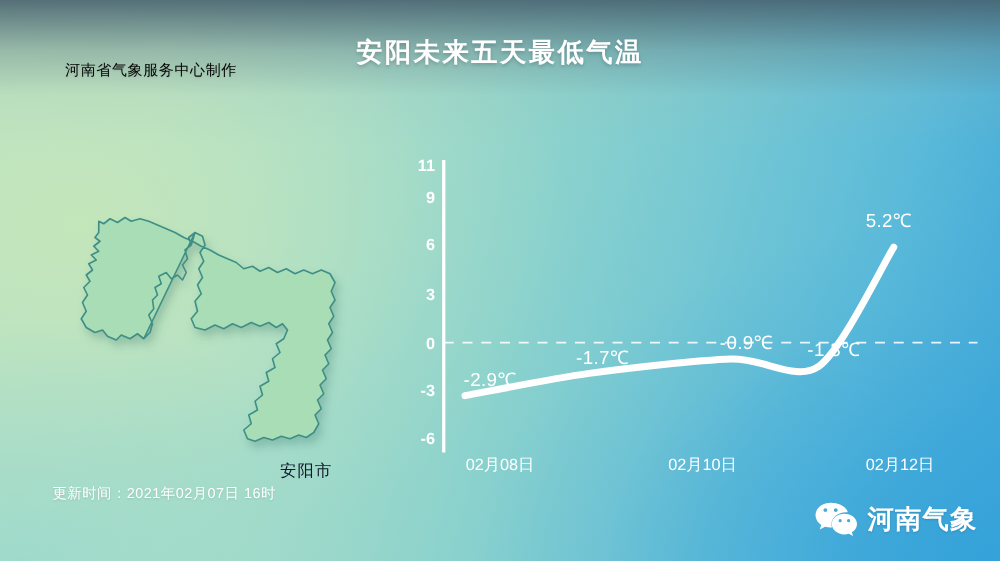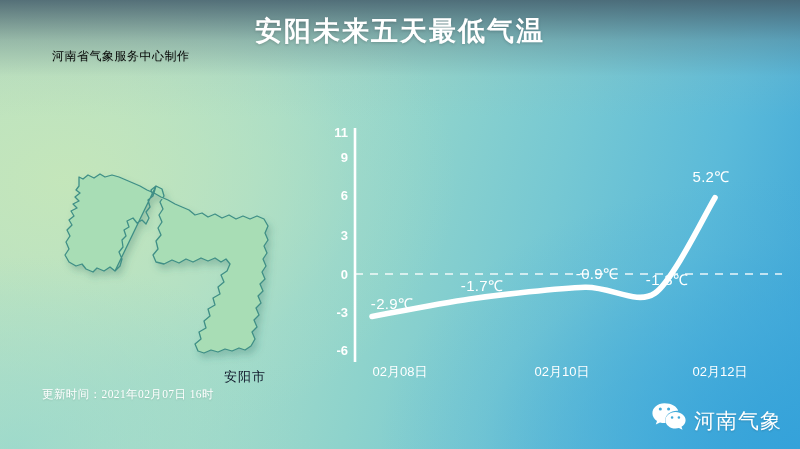--- a/index.html
+++ b/index.html
@@ -65,26 +65,26 @@
     inset: 0;
     background: radial-gradient(ellipse 48% 55% at 2% 100%,
         rgba(150,216,205,0.80) 0%,
         rgba(150,216,205,0.32) 48%,
         rgba(150,216,205,0.0) 78%);
   }
 
   
   .title {
     position: absolute;
-    top: 13px;
+    top: 28px;
     left: 0;
     width: 800px;
     text-align: center;
     color: #ffffff;
-    font-size: 27px;
+    font-size: 21px;
     font-weight: bold;
     letter-spacing: 2px;
     text-shadow: 0 1px 3px rgba(0,0,0,0.18);
   }
   .subtitle {
     position: absolute;
     top: 48px;
     left: 52px;
     color: #000000;
     font-size: 12px;
@@ -93,21 +93,20 @@
     text-shadow: 0 1px 2px rgba(0,0,0,0.12);
   }
   .updatetime {
     position: absolute;
     top: 387px;
     left: 42px;
     color: #ffffff;
     font-size: 11.5px;
     letter-spacing: 0.4px;
     text-shadow: 0 1px 2px rgba(0,0,0,0.12);
-    font-family: Liberation Serif, serif;
   }
 
   
   .map-wrap {
     position: absolute;
     left: 52px;
     top: 152px;
     width: 230px;
     height: 215px;
   }
@@ -151,22 +150,23 @@
     text-anchor: middle;
     letter-spacing: 0.3px;
   }
 
   
   .wechat {
     position: absolute;
     right: 18px;
     bottom: 14px;
     display: flex;
-    align-items: flex-end;
+    align-items: flex-start;
     gap: 8px;
+    font-weight: bold;
   }
   .wechat-name {
     color: #ffffff;
     font-size: 21px;
     letter-spacing: 1px;
     text-shadow: 0 1px 2px rgba(0,0,0,0.15);
   }
 </style>
 </head>
 <body>

